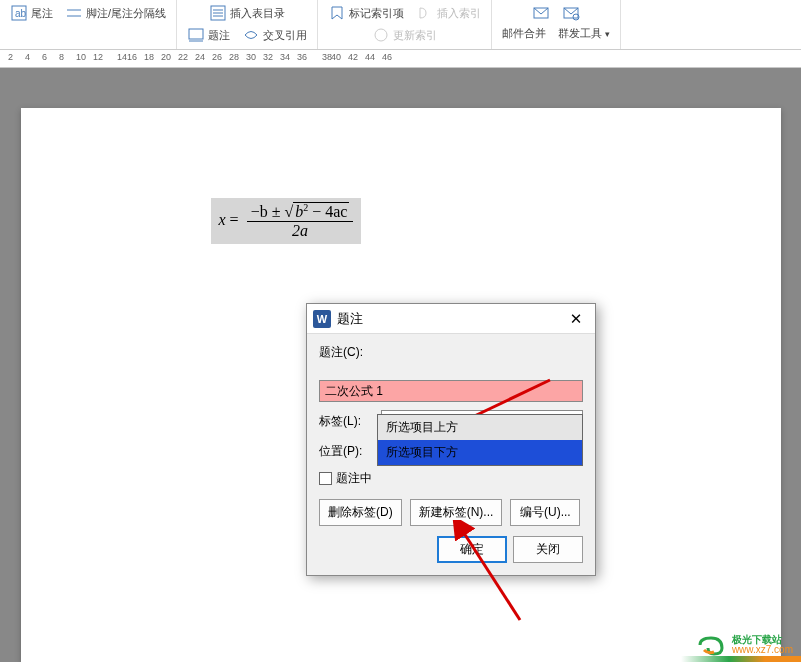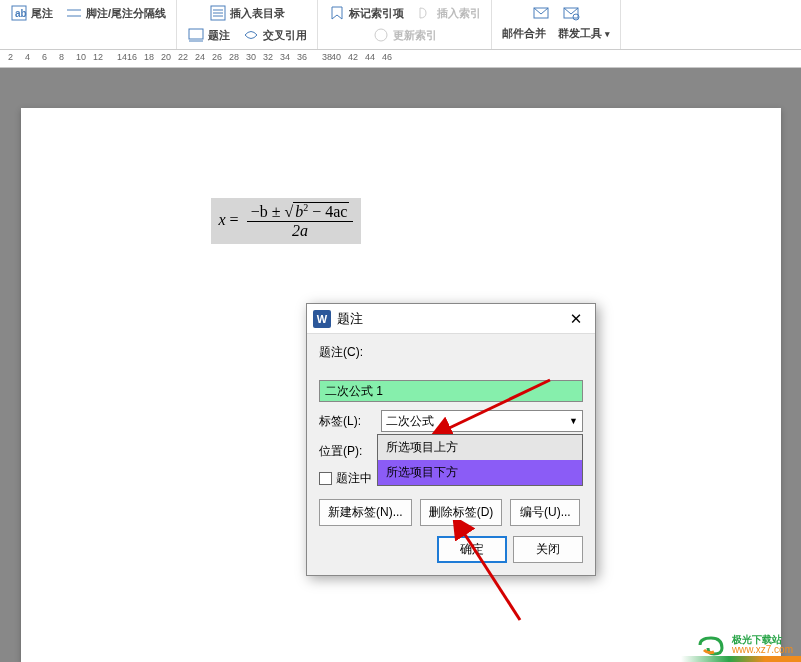--- a/index.html
+++ b/index.html
@@ -1,20 +1,20 @@
 <!DOCTYPE html>
 <html><head>
 <meta charset="utf-8">
 <style>
   * { box-sizing: border-box; margin: 0; padding: 0; }
   body { font-family: "Microsoft YaHei", Arial, sans-serif; font-size: 12px; background: #f0f0f0; width: 801px; height: 662px; overflow: hidden; position: relative; }
   
   .ribbon { background: #fff; height: 50px; border-bottom: 1px solid #ccc; display: flex; }
   .ribbon-group { display: flex; flex-direction: column; align-items: center; padding: 2px 6px; border-right: 1px solid #e0e0e0; }
-  .ribbon-row { display: flex; gap: 4px; align-items: center; font-weight: bold; }
+  .ribbon-row { display: flex; gap: 4px; align-items: center; }
   .ribbon-item { display: flex; align-items: center; gap: 3px; padding: 2px 4px; color: #444; font-size: 11px; cursor: pointer; }
   .ribbon-item.disabled { color: #bbb; }
   .ricon { width: 18px; height: 18px; display: inline-block; }
   
   .ruler { background: #fff; height: 18px; border-bottom: 1px solid #c8c8c8; position: relative; font-size: 9px; color: #666; }
   .ruler-tick { position: absolute; top: 2px; }
   
   .page-area { background: #888; height: 594px; position: relative; display: flex; justify-content: center; padding-top: 40px; }
   .page { background: #fff; width: 760px; height: 100%; position: relative; box-shadow: 0 2px 6px rgba(0,0,0,0.25); }
   
@@ -26,25 +26,25 @@
   .sqrt-body { border-top: 1px solid #000; padding: 0 2px; }
   
   .dialog { position: absolute; left: 306px; top: 303px; width: 290px; background: #f0f0f0; border: 1px solid #888; box-shadow: 3px 3px 12px rgba(0,0,0,0.35); }
   .dlg-title { background: #fff; height: 30px; display: flex; align-items: center; padding: 0 6px; border-bottom: 1px solid #ddd; justify-content: space-between; }
   .dlg-title-left { display: flex; align-items: center; gap: 6px; font-size: 13px; }
   .dlg-w-icon { width: 18px; height: 18px; background: #2b579a; color: #fff; font-weight: bold; font-size: 11px; display: flex; align-items: center; justify-content: center; border-radius: 2px; }
   .dlg-close { width: 26px; height: 22px; display: flex; align-items: center; justify-content: center; font-size: 15px; cursor: pointer; }
   .dlg-body { padding: 10px 12px 12px 12px; }
   .dlg-row { display: flex; align-items: center; margin-bottom: 8px; gap: 6px; }
   .dlg-label { width: 56px; font-size: 12px; }
-  .dlg-input { flex: 1; border: 1px solid #888; background: #86efac; padding: 3px 5px; font-size: 12px; height: 22px; }
+  .dlg-input { flex: 1; border: 1px solid #888; background: #fca5a5; padding: 3px 5px; font-size: 12px; height: 22px; }
   .dlg-select { flex: 1; border: 1px solid #888; background: #fff; padding: 2px 4px; font-size: 12px; height: 22px; position: relative; display: flex; align-items: center; justify-content: space-between; }
   .dlg-select.open { background: #cde6fa; border: 1px solid #3a8bd6; }
   .sel-arrow { font-size: 9px; }
-  .dropdown-list { position: absolute; left: 70px; top: 130px; right: 12px; background: #8b5cf6; border: 1px solid #666; z-index: 10; }
+  .dropdown-list { position: absolute; left: 70px; top: 110px; right: 12px; background: #1d4ed8; border: 1px solid #666; z-index: 10; }
   .dd-item { padding: 4px 8px; font-size: 12px; cursor: pointer; }
   .dd-item.hl { background: #e5e5e5; }
   .chk-row { display: flex; align-items: center; gap: 4px; font-size: 12px; margin-bottom: 12px; }
   .chk { width: 13px; height: 13px; border: 1px solid #666; background: #fff; }
   .btn-row { display: flex; gap: 8px; margin-bottom: 10px; }
   .btn, .btn-primary { border: 1px solid #999; background: #fdfdfd; padding: 4px 8px; font-size: 12px; cursor: pointer; min-width: 70px; text-align: center; }
   .btn-primary { border: 2px solid #1e7bd6; padding: 3px 7px; }
   .btn-row-bottom { display: flex; justify-content: flex-end; gap: 6px; }
   
   .watermark { position: absolute; right: 8px; bottom: 6px; display: flex; align-items: center; gap: 6px; }
@@ -227,22 +227,22 @@
     <div class="chk-row">
       <div class="chk"></div>
       <span>题注中</span>
     </div>
 
     <div class="dropdown-list">
       <div class="dd-item hl">所选项目上方</div>
       <div class="dd-item">所选项目下方</div>
     </div>
     <div class="btn-row">
+      <div class="btn">删除标签(D)</div>
       <div class="btn">新建标签(N)...</div>
-      <div class="btn">删除标签(D)</div>
       <div class="btn">编号(U)...</div>
     </div>
     <div class="btn-row-bottom">
       <div class="btn-primary">确定</div>
       <div class="btn">关闭</div>
     </div>
   </div>
 </div>
 
 <svg class="arrow" style="left:430px; top:370px;" width="130" height="80">

